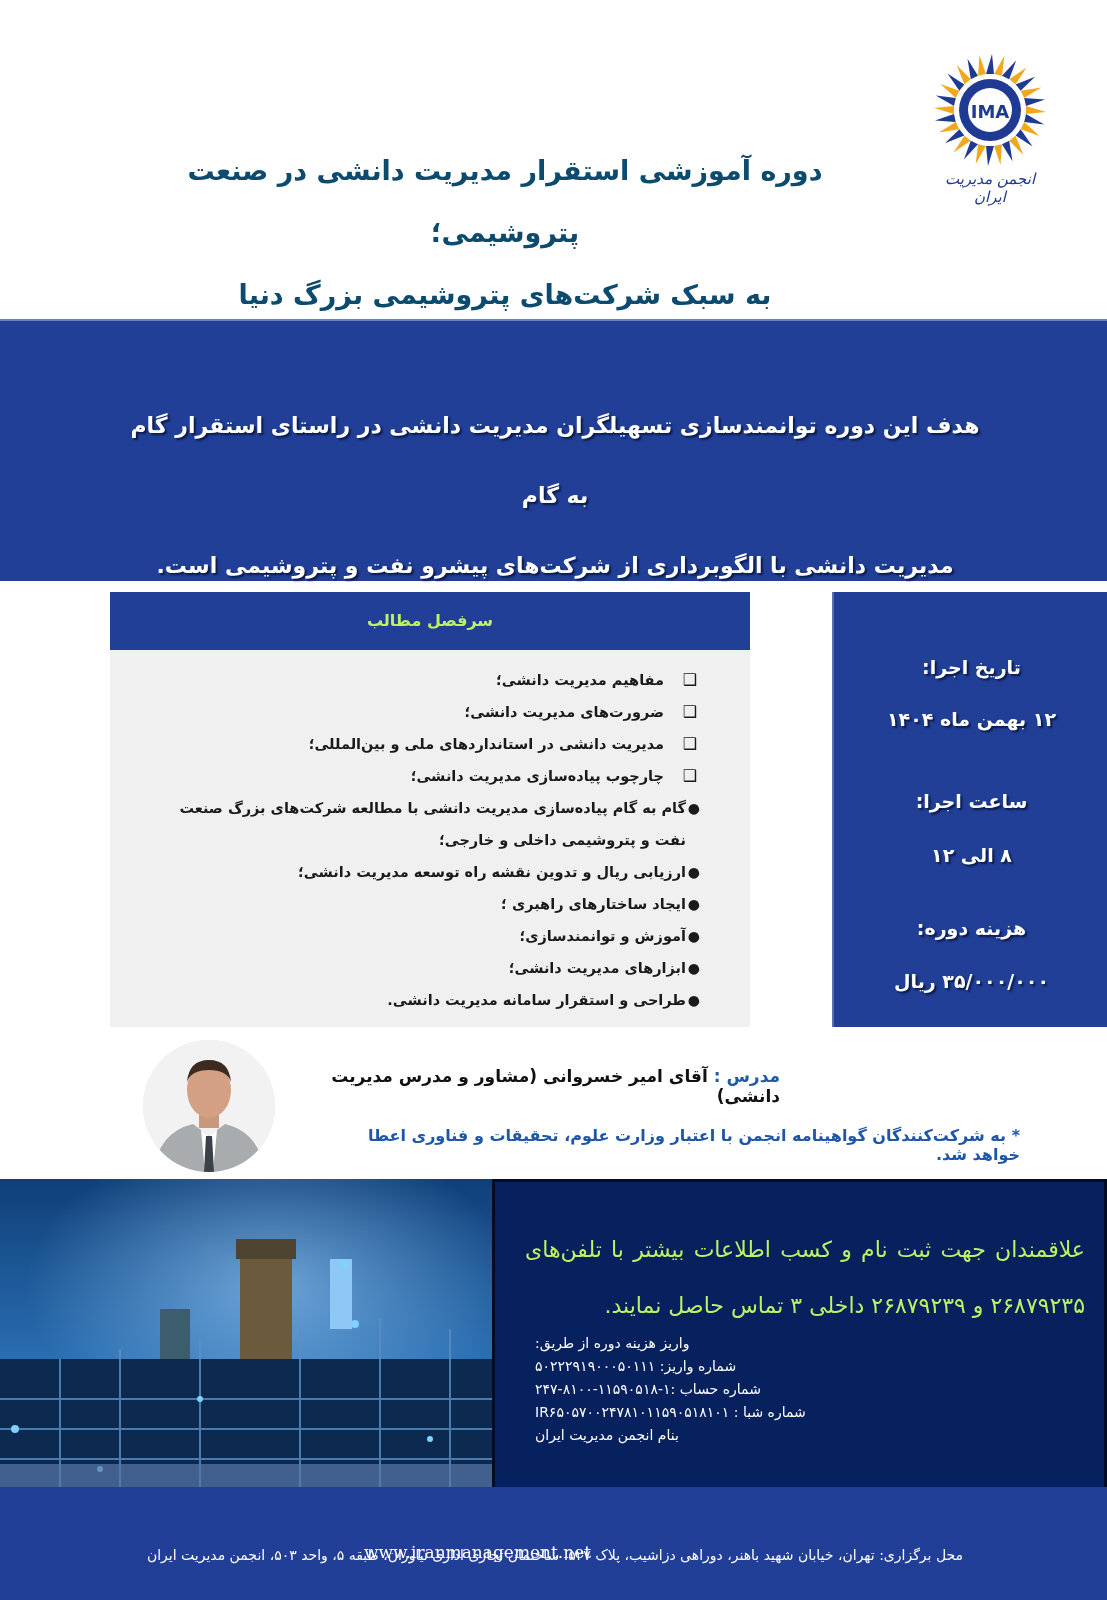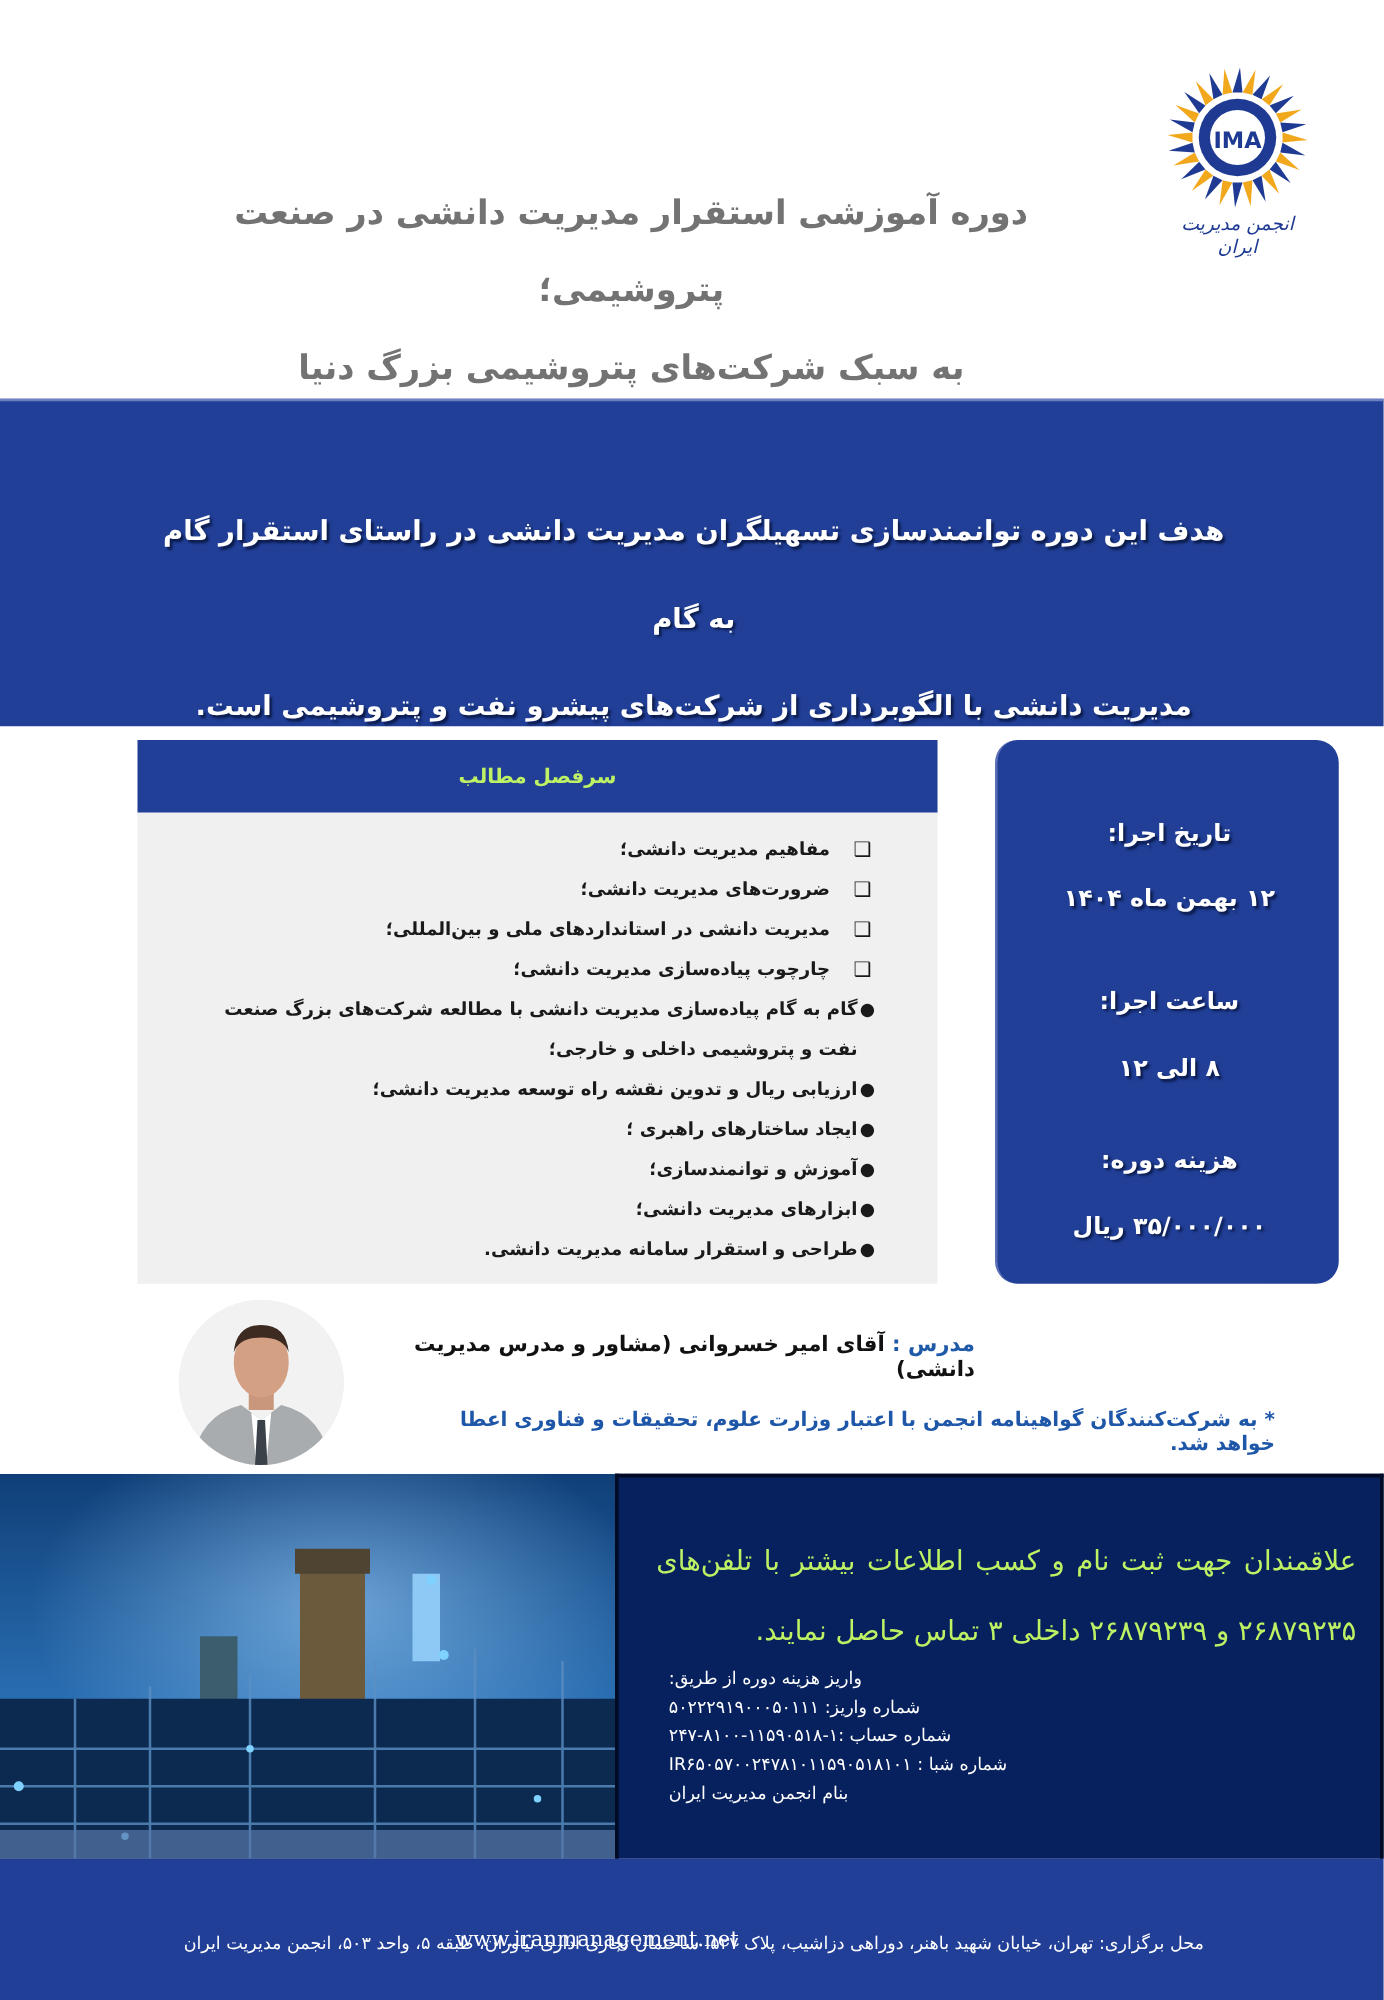--- a/index.html
+++ b/index.html
@@ -6,21 +6,21 @@
   html, body { width: 1107px; height: 1600px; background: #ffffff; overflow: hidden; }
   body { position: relative; font-family: "DejaVu Sans", sans-serif; }
 
   .abs { position: absolute; }
 
   
   .logo { left: 930px; top: 52px; width: 120px; height: 150px; }
   .logo-caption { position: absolute; left: 0; top: 118px; width: 120px; text-align: center;
     font-family: "DejaVu Serif", serif; font-size: 15px; color: #1e3a93; font-style: italic; }
   .title { left: 140px; top: 140px; width: 730px; direction: rtl; text-align: center;
-    color: #737373; font-weight: bold; font-size: 27px; line-height: 62px; }
+    color: #0c4a6e; font-weight: bold; font-size: 27px; line-height: 62px; }
 
   
   .banner { left: 0; top: 291px; width: 1107px; height: 262px; background: #213f97;
     border-top: 2px solid #6d7fbf; margin-top: 28px; }
   .banner-text { position: absolute; left: 120px; top: 70px; width: 870px; direction: rtl;
     text-align: center; color: #ffffff; font-weight: bold; font-size: 22px; line-height: 70px;
     text-shadow: 2px 2px 2px #0b1a48; }
 
   
   .syllabus { left: 110px; top: 592px; width: 640px; height: 435px; background: #f0f0f0; }
@@ -28,22 +28,22 @@
     font-size: 16px; text-align: center; line-height: 58px; direction: rtl; }
   .syllabus-list { list-style: none; direction: rtl; padding: 14px 50px 0 40px; }
   .syllabus-list li { font-size: 14.5px; font-weight: bold; color: #1a1a1a; line-height: 32px;
     position: relative; padding-right: 36px; }
   .syllabus-list li .marker { position: absolute; right: 0; top: 0; width: 20px; text-align: center; }
   .syllabus-list li.box .marker { font-size: 16px; }
   .syllabus-list li.dot { padding-right: 14px; }
   .syllabus-list li.dot .marker { right: 0; width: 12px; font-size: 14px; }
 
   
-  .info { left: 796px; top: 592px; width: 275px; height: 435px; background: #213f97;
-    border-left: 2px solid #5a6fb5; border-radius: 18px; }
+  .info { left: 832px; top: 592px; width: 275px; height: 435px; background: #213f97;
+    border-left: 2px solid #5a6fb5; }
   .info-item { position: absolute; left: 0; width: 275px; text-align: center; direction: rtl;
     color: #ffffff; font-weight: bold; font-size: 19px; text-shadow: 2px 2px 2px #0b1a48; }
 
   
   .photo { left: 143px; top: 1040px; width: 132px; height: 132px; border-radius: 50%;
     overflow: hidden; background: #e9e9e9; }
   .instructor { left: 300px; top: 1066px; width: 480px; direction: rtl; text-align: right;
     font-size: 17px; font-weight: bold; color: #111; }
   .instructor .role { color: #1f5aa8; }
   .cert { left: 320px; top: 1126px; width: 700px; direction: rtl; text-align: right;

